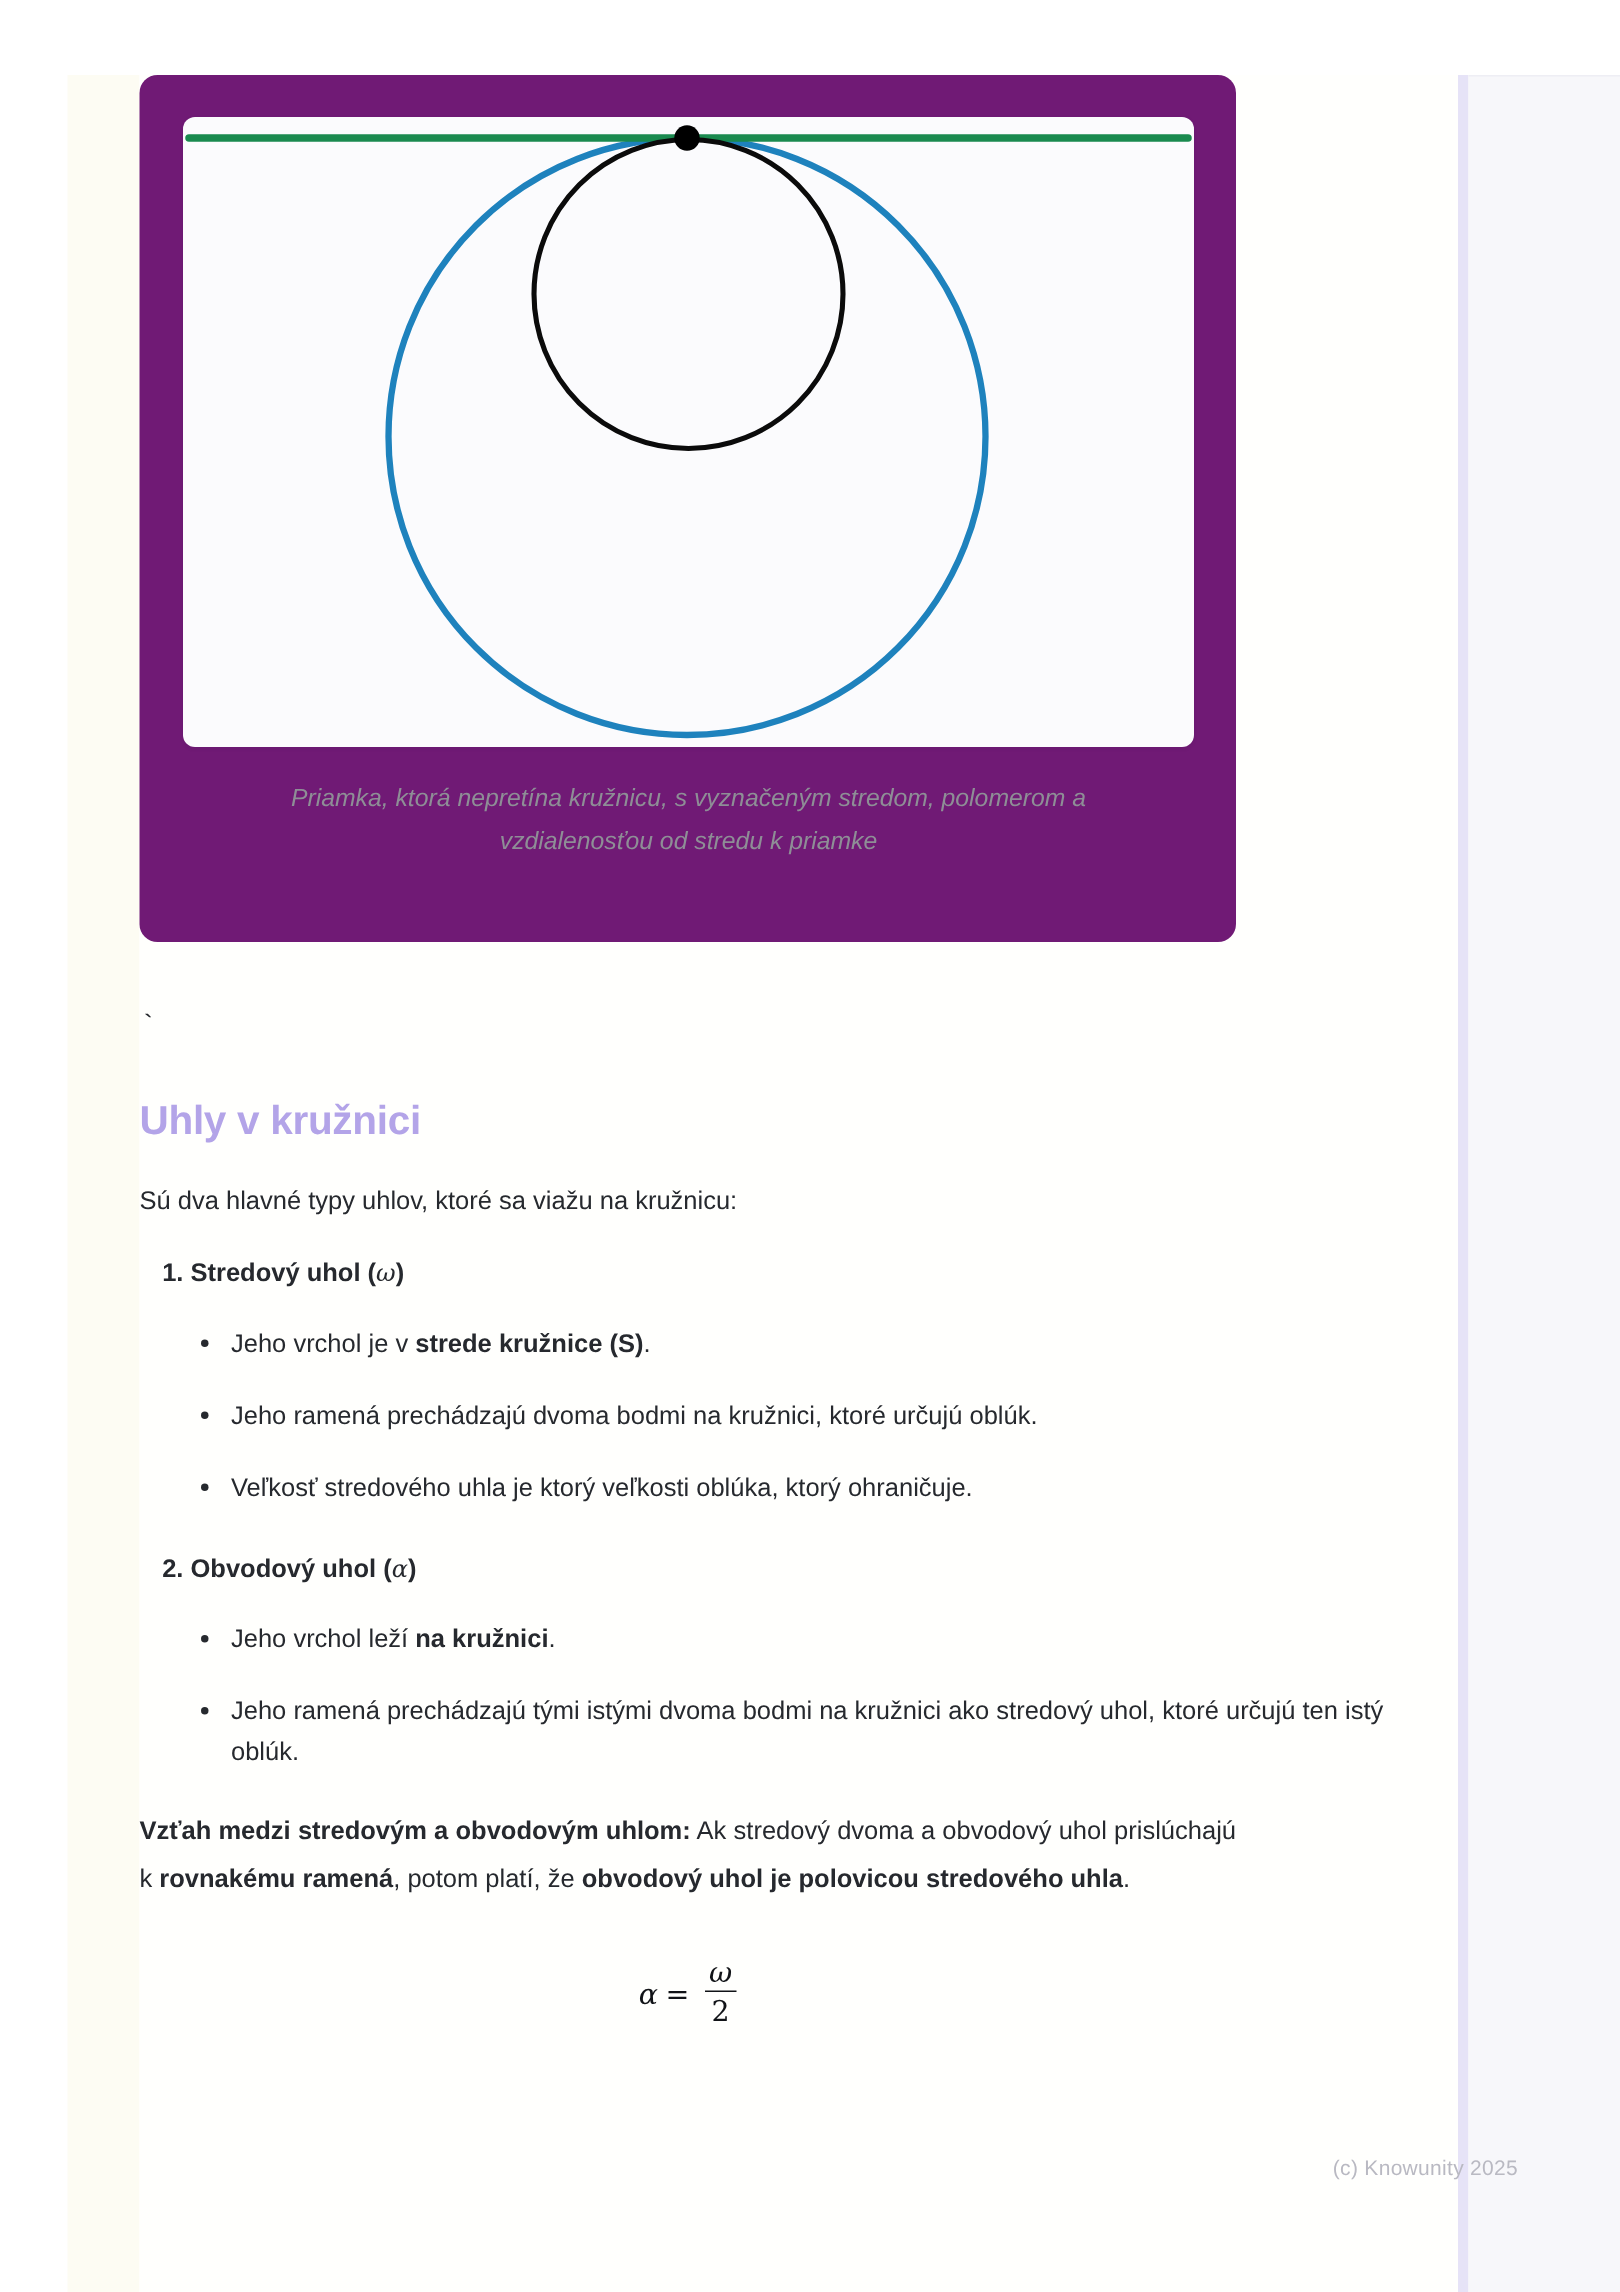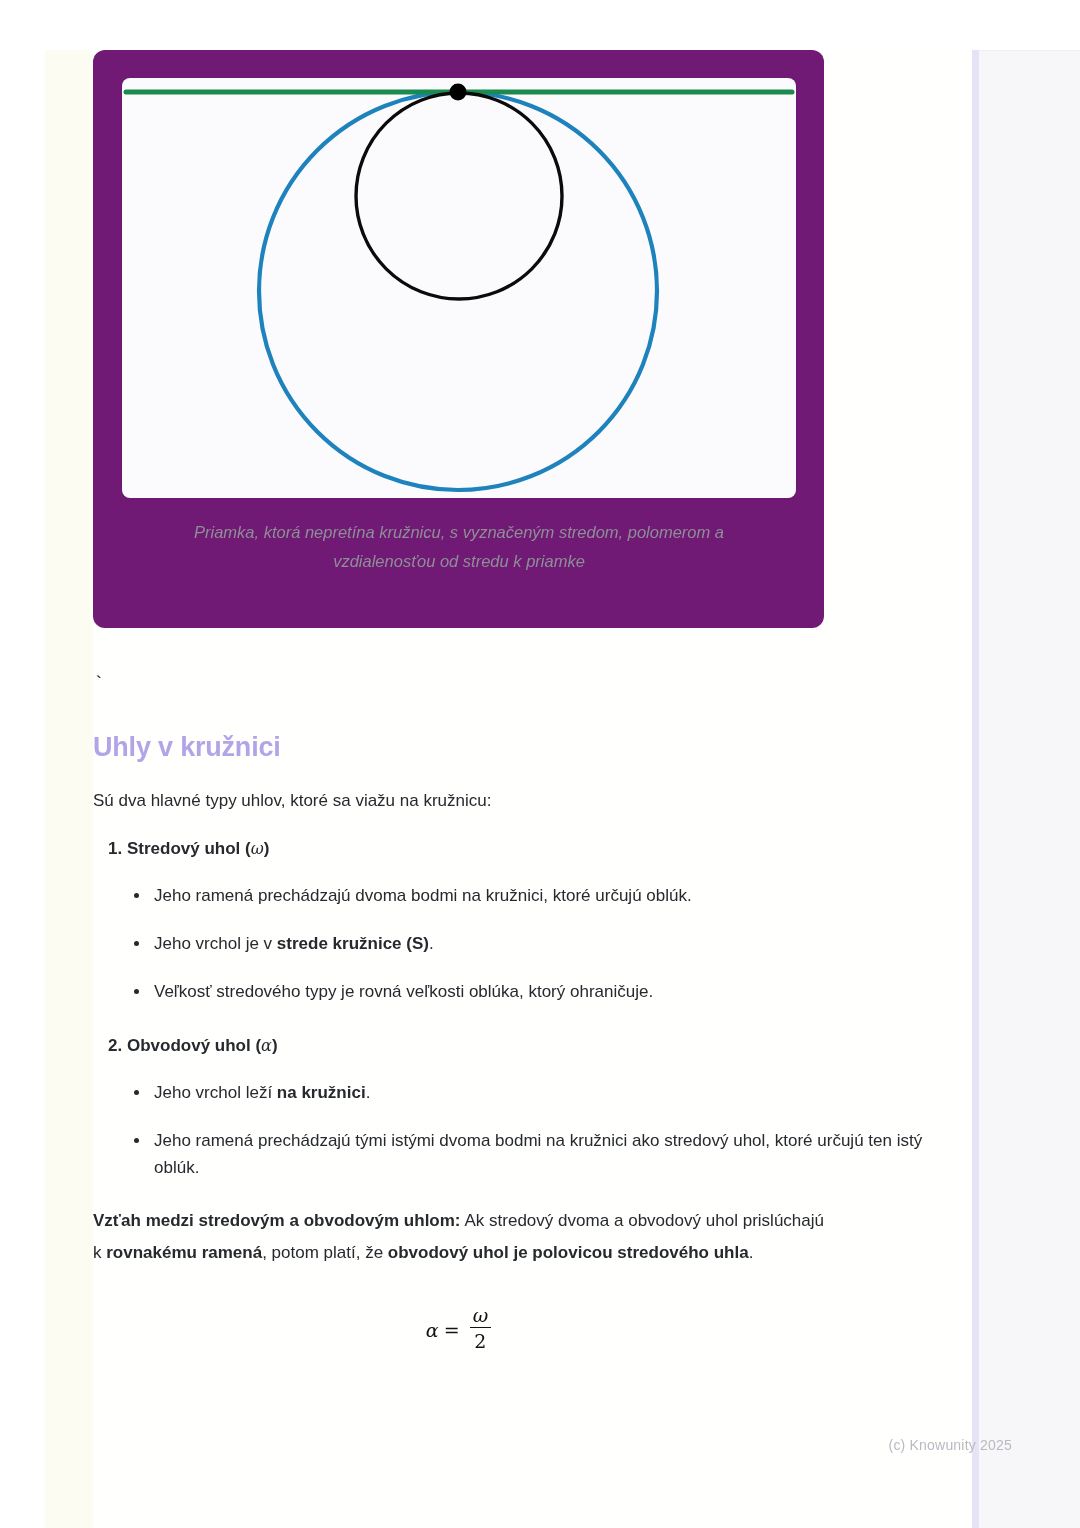--- a/index.html
+++ b/index.html
@@ -283,23 +283,23 @@
     <h2 class="section-heading">Uhly v kružnici</h2>
 
     <p class="lead">Sú dva hlavné typy uhlov, ktoré sa viažu na kružnicu:</p>
 
     <ol class="main-list">
 
       <li>
         <span class="li-head"><span>Stredový uhol (</span><span class="greek">ω</span><span>)</span></span>
 
         <ul class="sub-list">
+          <li><span>Jeho vrchol je v </span><b>strede kružnice (S)</b><span>.</span></li>
           <li><span>Jeho ramená prechádzajú dvoma bodmi na kružnici, ktoré určujú oblúk.</span></li>
-          <li><span>Jeho vrchol je v </span><b>strede kružnice (S)</b><span>.</span></li>
-          <li><span>Veľkosť stredového typy je rovná veľkosti oblúka, ktorý ohraničuje.</span></li>
+          <li><span>Veľkosť stredového uhla je ktorý veľkosti oblúka, ktorý ohraničuje.</span></li>
         </ul>
       </li>
 
       <li>
         <span class="li-head"><span>Obvodový uhol (</span><span class="greek">α</span><span>)</span></span>
 
         <ul class="sub-list">
           <li><span>Jeho vrchol leží </span><b>na kružnici</b><span>.</span></li>
           <li><span>Jeho ramená prechádzajú tými istými dvoma bodmi na kružnici ako stredový uhol, ktoré určujú ten istý oblúk.</span></li>
         </ul>

